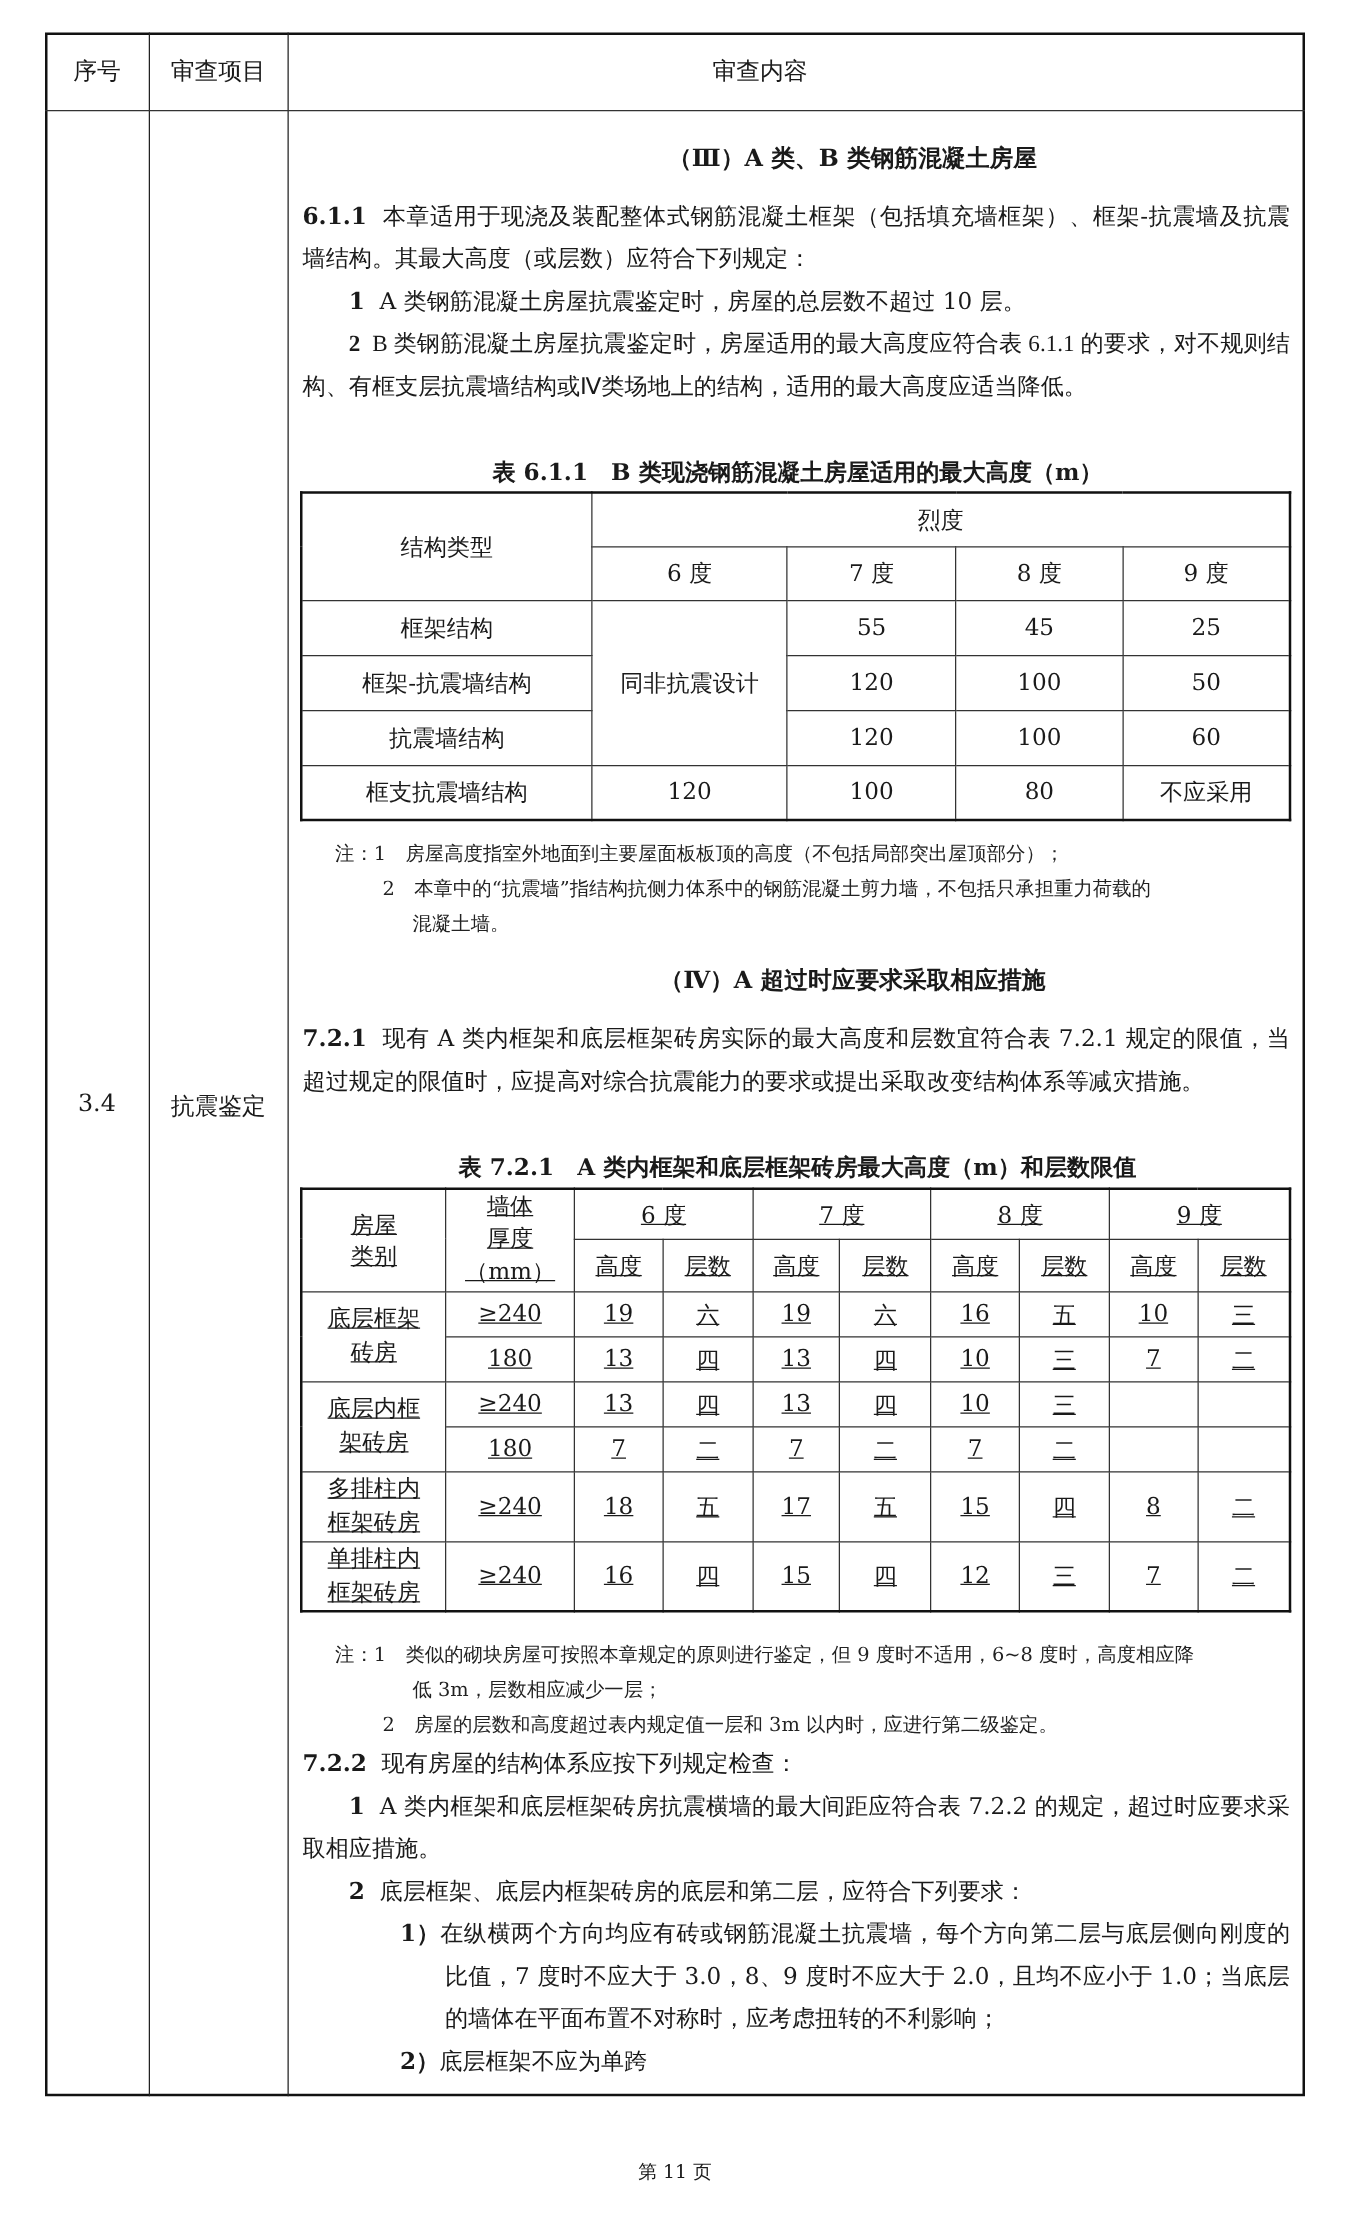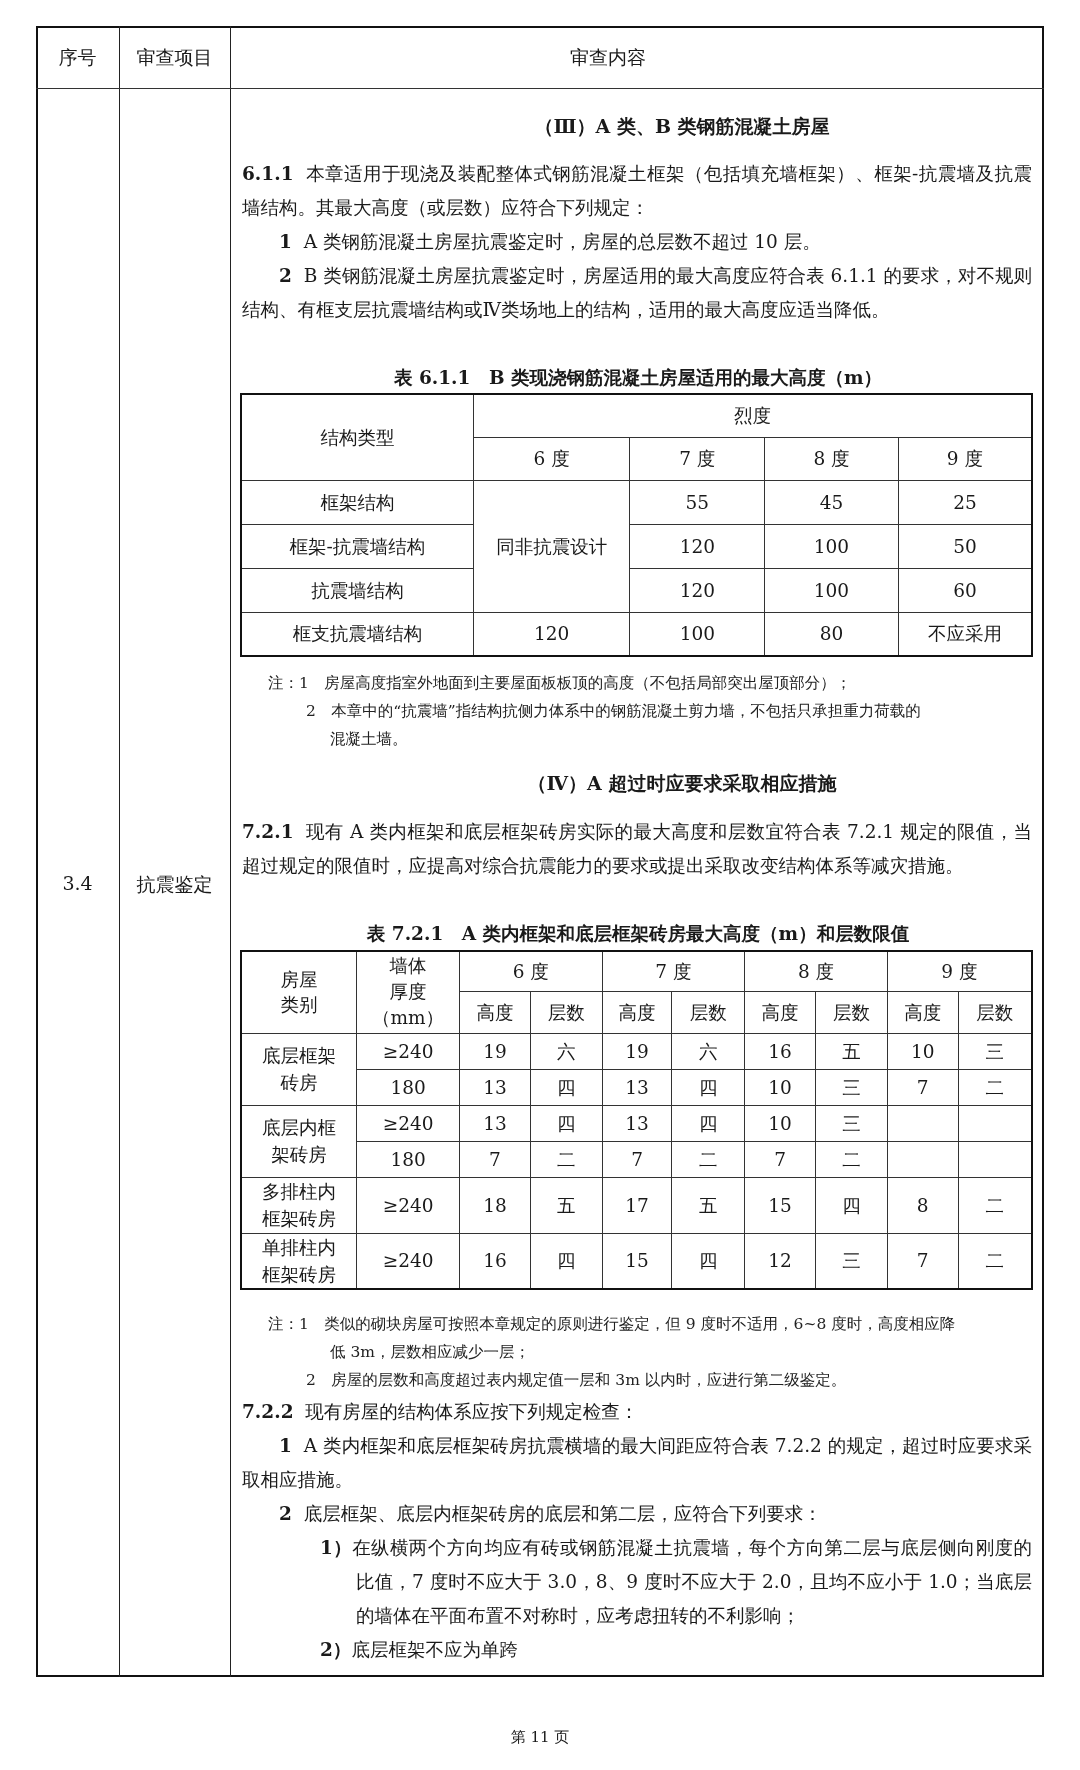--- a/index.html
+++ b/index.html
@@ -43,21 +43,21 @@
 <div class="side sans" style="left:119px; width:111px; top:872px;">抗震鉴定</div>
 
 <div class="h-sec" style="top:114px;">（Ⅲ）A 类、B 类钢筋混凝土房屋</div>
 
 <div class="para" style="top:157px;">
   <b>6.1.1</b>&nbsp;&nbsp;<span>本章适用于现浇及装配整体式钢筋混凝土框架（包括填充墙框架）、框架-抗震墙及抗震墙结构。其最大高度（或层数）应符合下列规定：</span>
 </div>
 <div class="para indent1" style="top:225px;">
   <b>1</b>&nbsp;&nbsp;<span>A 类钢筋混凝土房屋抗震鉴定时，房屋的总层数不超过 10 层。</span>
 </div>
-<div class="para indent1" style="top:259px;">
+<div class="para indent1" style="top:259px;font-family:Liberation Serif, serif;">
   <b>2</b>&nbsp;&nbsp;<span>B 类钢筋混凝土房屋抗震鉴定时，房屋适用的最大高度应符合表 6.1.1 的要求，对不规则结构、有框支层抗震墙结构或Ⅳ类场地上的结构，适用的最大高度应适当降低。</span>
 </div>
 
 <div class="caption" style="top:365px;">表 6.1.1　B 类现浇钢筋混凝土房屋适用的最大高度（m）</div>
 
 <table class="t" style="left:240px; top:393px; width:793px; height:264px;">
   <colgroup>
       <col style="width:233px">
       <col style="width:157px">
       <col style="width:135px">
@@ -108,21 +108,21 @@
 <div class="note" style="left:306px; top:697px;">2　本章中的“抗震墙”指结构抗侧力体系中的钢筋混凝土剪力墙，不包括只承担重力荷载的</div>
 <div class="note" style="left:330px; top:725px;">混凝土墙。</div>
 
 <div class="h-sec" style="top:771px;">（Ⅳ）A 超过时应要求采取相应措施</div>
 <div class="para" style="top:815px;">
   <b>7.2.1</b>&nbsp;&nbsp;<span>现有 A 类内框架和底层框架砖房实际的最大高度和层数宜符合表 7.2.1 规定的限值，当超过规定的限值时，应提高对综合抗震能力的要求或提出采取改变结构体系等减灾措施。</span>
 </div>
 
 <div class="caption" style="top:921px;">表 7.2.1　A 类内框架和底层框架砖房最大高度（m）和层数限值</div>
 
-<table class="t" style="left:240px; top:950px; width:793px; height:285px;">
+<table class="t" style="left:240px; top:950px; width:793px; height:285px;text-decoration:underline;">
   <colgroup>
     <col style="width:116px">
       <col style="width:103px">
     <col style="width:71px">
       <col style="width:72px">
     <col style="width:70px">
       <col style="width:73px">
     <col style="width:71px">
       <col style="width:72px">
     <col style="width:71px">

